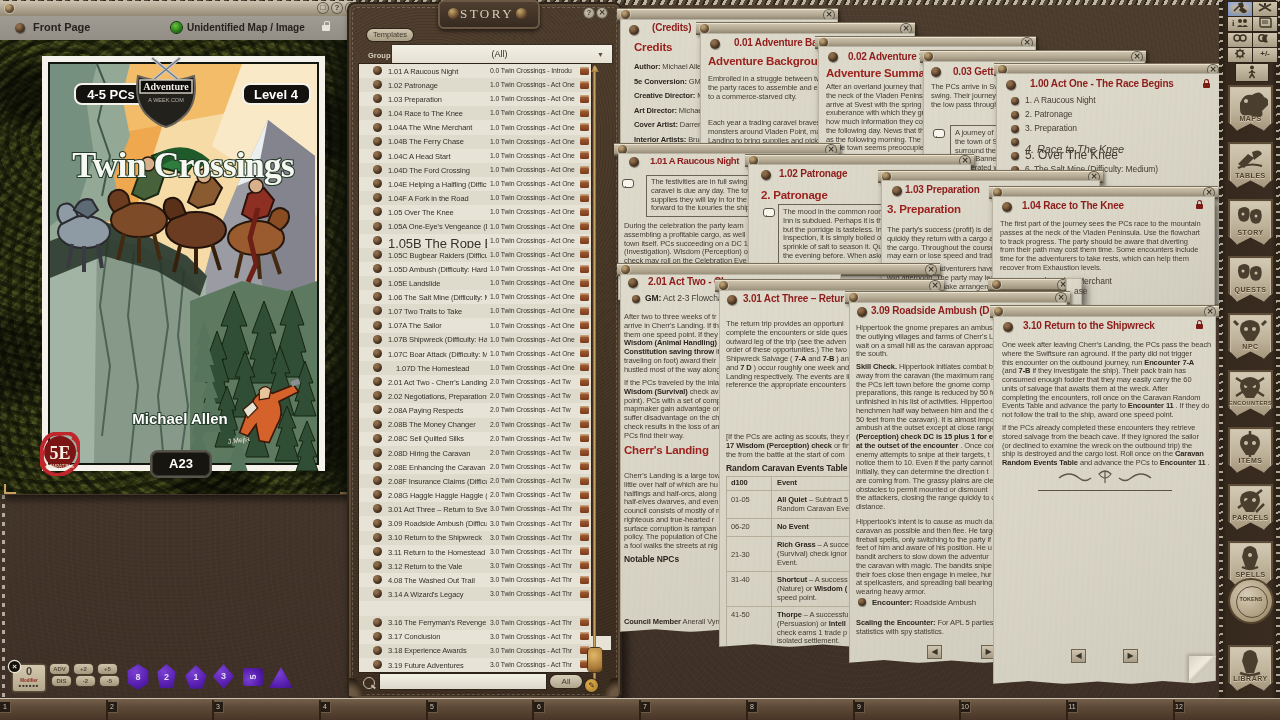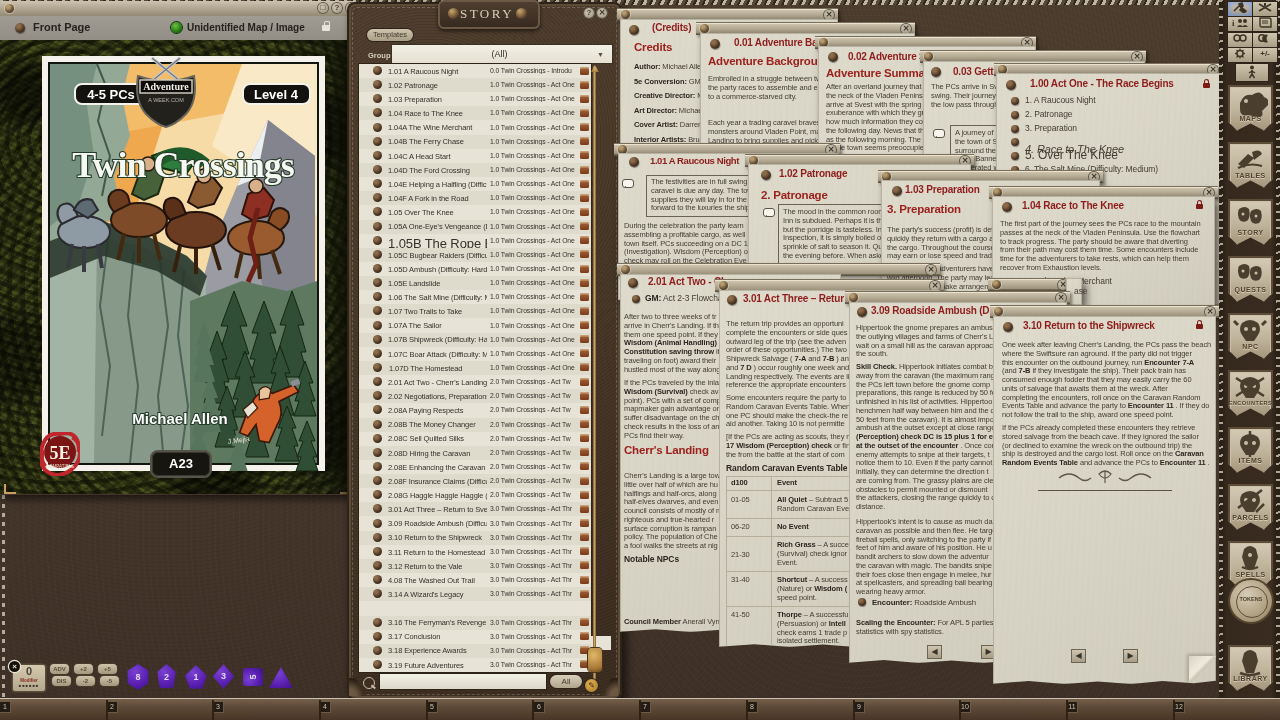--- a/index.html
+++ b/index.html
@@ -335,21 +335,21 @@
         <span class="abs" style="left:221px;top:2.5px;width:9px;height:8px;background:linear-gradient(180deg,#a8653a,#7a3a1a);border-radius:1.5px;box-shadow:inset 0 1.5px 0 #c8a078;"></span>
       </div>
 <div class="abs" style="left:12px;top:344.8px;width:232px;height:14.1px;background:#e7e4d7;">
         <span class="abs" style="left:14px;top:2px;width:9px;height:9px;border-radius:50%;background:radial-gradient(circle at 35% 30%,#8a6a48 0 20%,#4a3422 60%,#1f150d 100%);"></span>
         <span class="abs" style="left:29px;top:2.8px;width:99px;font-size:7.5px;letter-spacing:-0.1px;color:#35302a;white-space:nowrap;overflow:hidden;">1.07C Boar Attack (Difficulty: Med</span>
         <span class="abs" style="left:131px;top:3px;width:87px;font-size:6.8px;letter-spacing:-0.1px;color:#35302a;white-space:nowrap;overflow:hidden;">1.0 Twin Crossings - Act One</span>
         <span class="abs" style="left:221px;top:2.5px;width:9px;height:8px;background:linear-gradient(180deg,#a8653a,#7a3a1a);border-radius:1.5px;box-shadow:inset 0 1.5px 0 #c8a078;"></span>
       </div>
 <div class="abs" style="left:12px;top:358.9px;width:232px;height:14.1px;background:#dedbcd;">
         <span class="abs" style="left:14px;top:2px;width:9px;height:9px;border-radius:50%;background:radial-gradient(circle at 35% 30%,#8a6a48 0 20%,#4a3422 60%,#1f150d 100%);"></span>
-        <span class="abs" style="left:30px;top:2.8px;width:99px;font-size:7.5px;letter-spacing:-0.1px;color:#35302a;white-space:nowrap;overflow:hidden;">1.07D The Homestead</span>
+        <span class="abs" style="left:37px;top:2.8px;width:99px;font-size:7.5px;letter-spacing:-0.1px;color:#35302a;white-space:nowrap;overflow:hidden;">1.07D The Homestead</span>
         <span class="abs" style="left:131px;top:3px;width:87px;font-size:6.8px;letter-spacing:-0.1px;color:#35302a;white-space:nowrap;overflow:hidden;">1.0 Twin Crossings - Act One</span>
         <span class="abs" style="left:221px;top:2.5px;width:9px;height:8px;background:linear-gradient(180deg,#a8653a,#7a3a1a);border-radius:1.5px;box-shadow:inset 0 1.5px 0 #c8a078;"></span>
       </div>
 <div class="abs" style="left:12px;top:373.1px;width:232px;height:14.1px;background:#e7e4d7;">
         <span class="abs" style="left:14px;top:2px;width:9px;height:9px;border-radius:50%;background:radial-gradient(circle at 35% 30%,#8a6a48 0 20%,#4a3422 60%,#1f150d 100%);"></span>
         <span class="abs" style="left:29px;top:2.8px;width:99px;font-size:7.5px;letter-spacing:-0.1px;color:#35302a;white-space:nowrap;overflow:hidden;">2.01 Act Two - Cherr's Landing</span>
         <span class="abs" style="left:131px;top:3px;width:87px;font-size:6.8px;letter-spacing:-0.1px;color:#35302a;white-space:nowrap;overflow:hidden;">2.0 Twin Crossings - Act Tw</span>
         <span class="abs" style="left:221px;top:2.5px;width:9px;height:8px;background:linear-gradient(180deg,#a8653a,#7a3a1a);border-radius:1.5px;box-shadow:inset 0 1.5px 0 #c8a078;"></span>
       </div>
 <div class="abs" style="left:12px;top:387.2px;width:232px;height:14.1px;background:#dedbcd;">
@@ -620,21 +620,20 @@
 <div class="body" style="left:4px;top:293px;line-height:14.3px;white-space:nowrap;margin-top:48px;"><b>Council Member</b> Anerall Vyn<br><b>Council Member</b> G'hyllei (Ma<br><b>Council Member</b> Theodore C<br><b>Master of Caravans</b> Renaldo</div>
     </div>
 <div class="bar" style="left:715px;top:279px;width:229px;">
       <span class="stud" style="left:4px;top:0.5px;"></span>
       <span class="xbtn" style="left:215px;top:0.5px;">✕</span>
     </div>
     <div class="win" style="left:719px;top:290px;width:221px;height:357px;clip-path:polygon(0 0,100% 0,100% 99.1%,90% 99.8%,76% 99.2%,62% 100%,47% 99.3%,32% 100%,16% 99.2%,0 99.9%);">
       <span class="ball" style="left:8px;top:5px;"></span>
 <span class="wtitle" style="left:24px;top:3px;">3.01 Act Three – Retur</span>
 <div class="body" style="left:7px;top:30px;white-space:nowrap;">The return trip provides an opportuni<br>complete the encounters or side ques<br>outward leg of the trip (see the adven<br>order of these opportunities.) The two<br>Shipwreck Salvage ( <b>7-A</b> and <b>7-B</b> ) and<br>and <b>7 D</b> ) occur roughly one week and<br>Landing respectively. The events are li<br>reference the appropriate encounters</div>
-<div class="body" style="left:7px;top:104px;white-space:nowrap;">Some encounters require the party to<br>Random Caravan Events Table. When<br>one PC should make the check-the re<br>aid another. Taking 10 is not permitte</div>
 <div class="body" style="left:7px;top:143px;white-space:nowrap;">[If the PCs are acting as scouts, they m<br><b>17 Wisdom (Perception) check</b> or find<br>the from the battle at the start of com</div>
 <div class="body" style="left:7px;top:174px;font-size:8.5px;"><b>Random Caravan Events Table</b></div>
 <div class="bx" style="left:7px;top:186px;width:206px;height:185px;border-color:#b6ae9a;"></div>
 <div class="abs" style="left:7px;top:200px;width:206px;height:1px;background:#b6ae9a;"></div>
 <div class="abs" style="left:52px;top:186px;width:1px;height:185px;background:#b6ae9a;"></div>
 <div class="body" style="left:12px;top:189px;"><b>d100</b></div>
       <div class="body" style="left:58px;top:189px;"><b>Event</b></div>
 <div class="body" style="left:12px;top:206px;">01-05</div>
       <div class="body" style="left:58px;top:206px;white-space:nowrap;"><b>All Quiet</b> – Subtract 5<br>Random Caravan Eve</div>
 <div class="abs" style="left:7px;top:228px;width:206px;height:1px;background:#b6ae9a;"></div>

